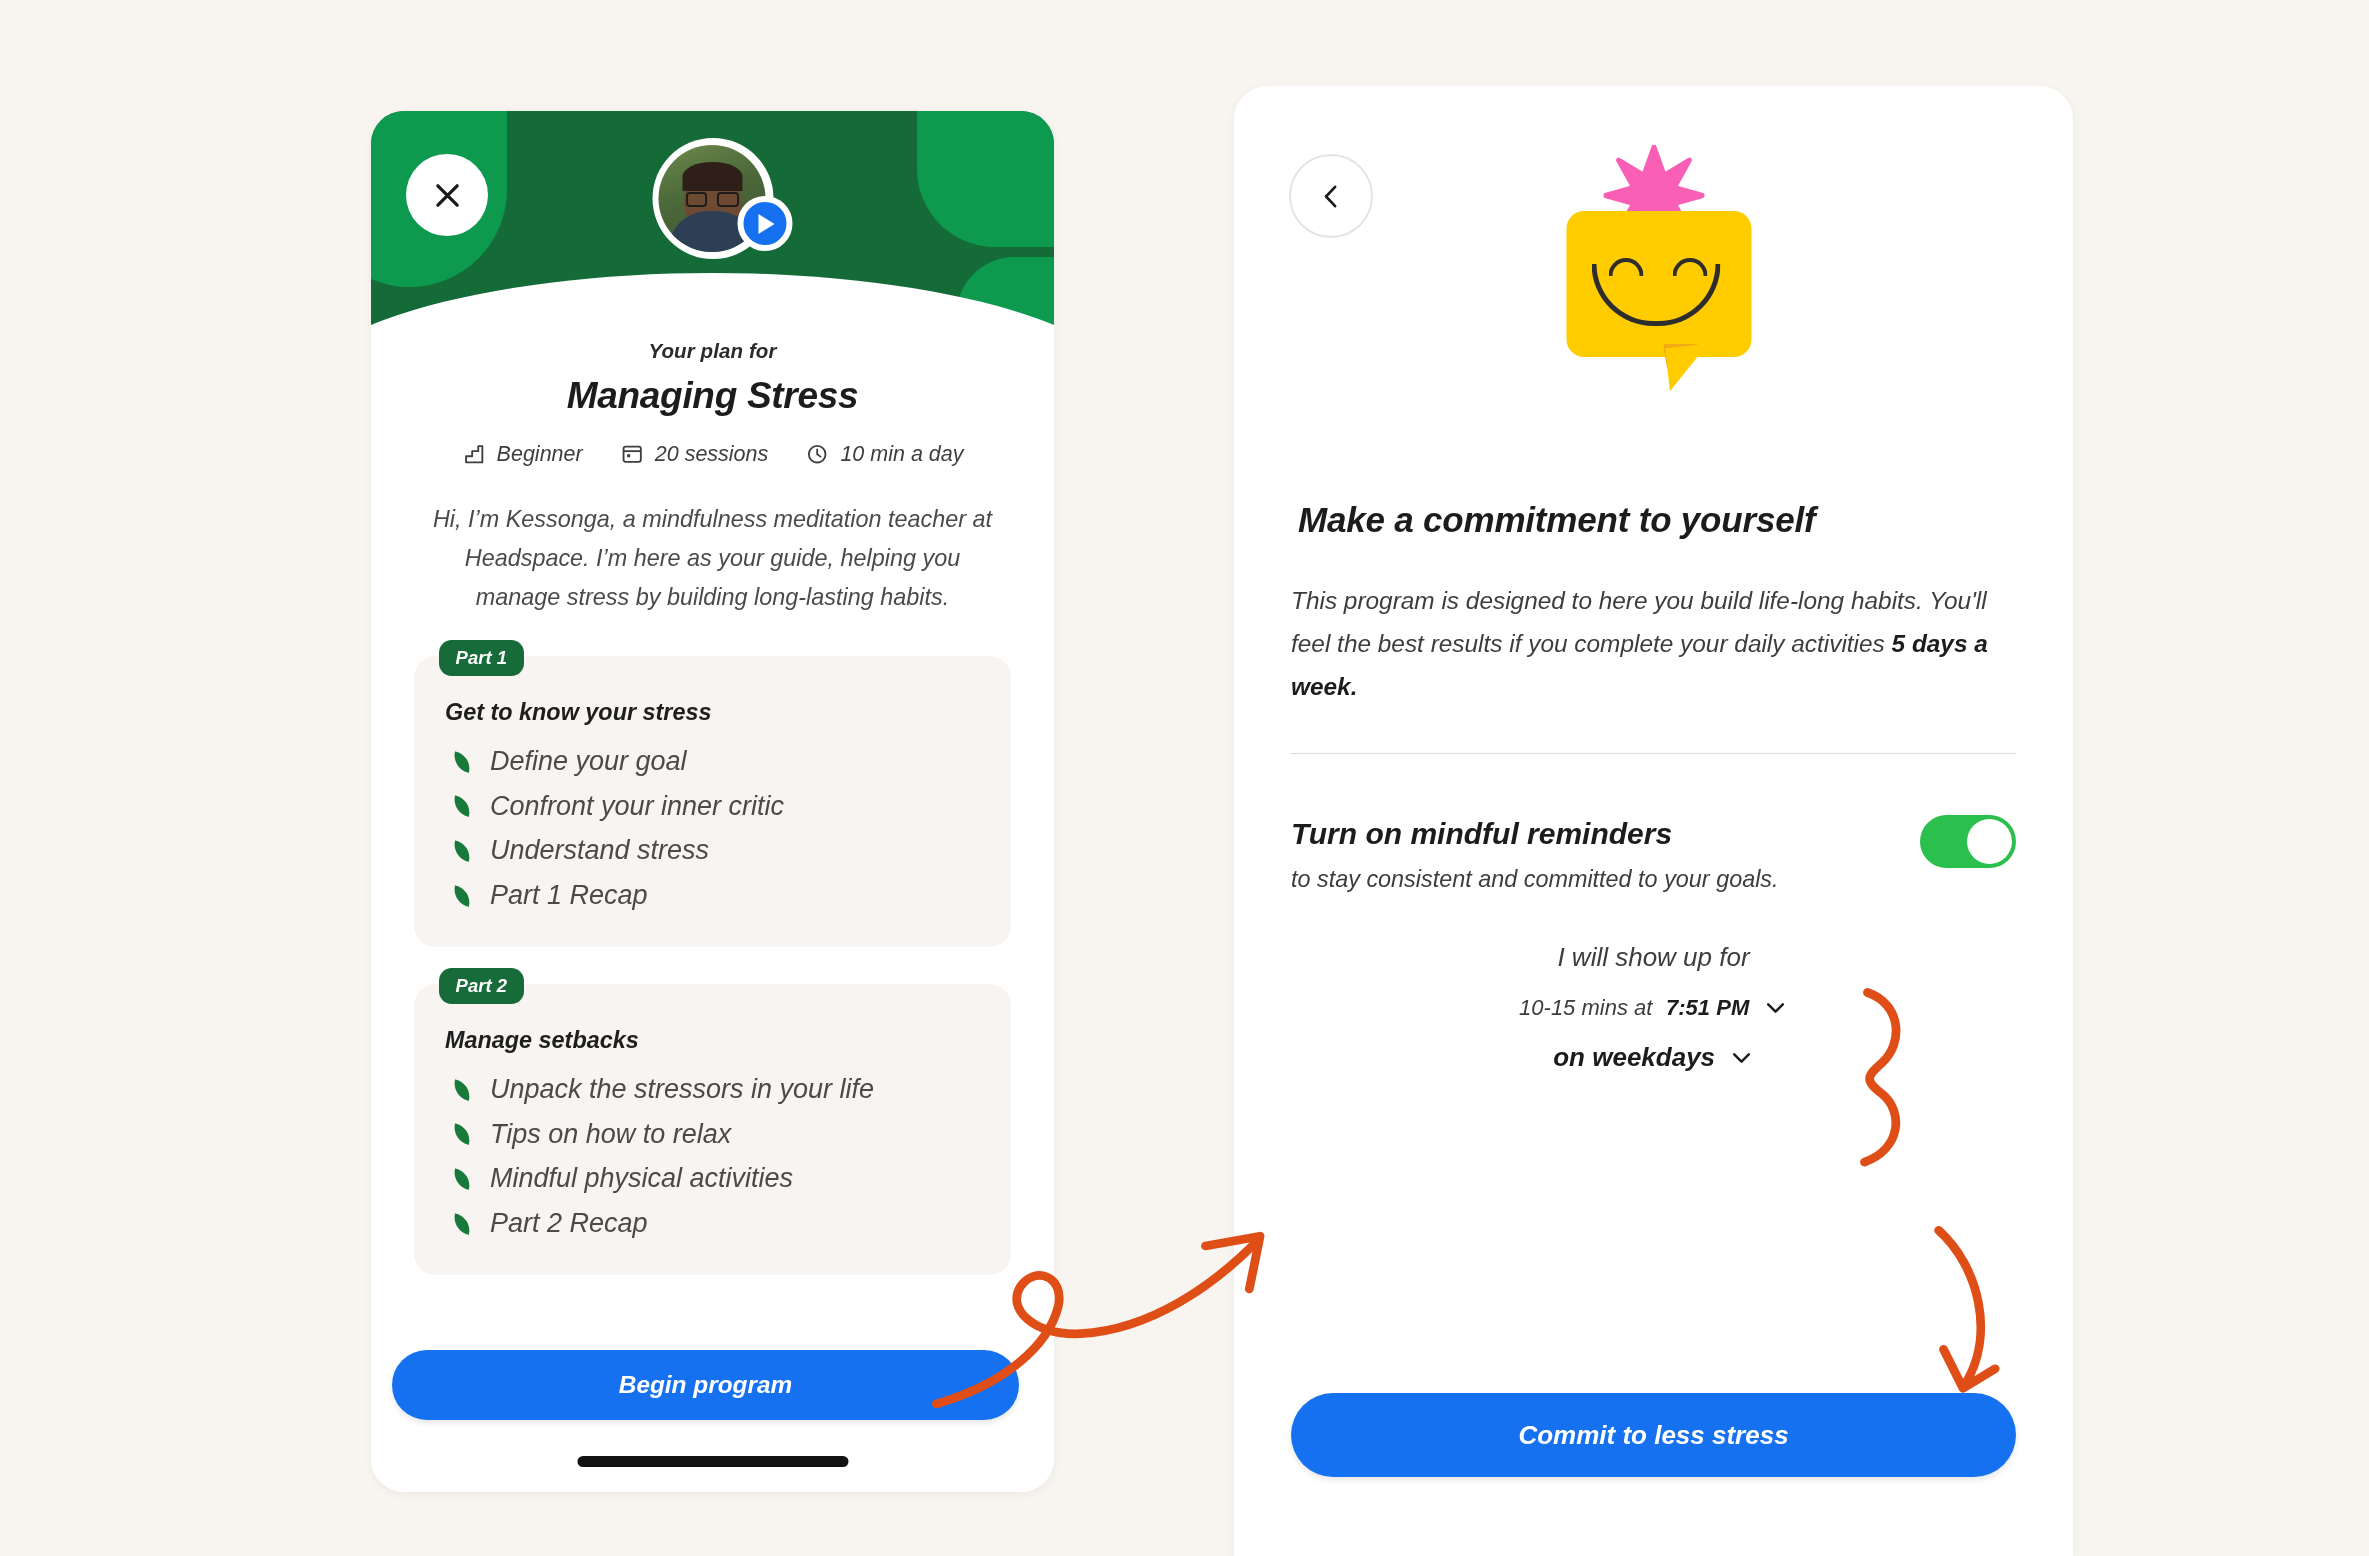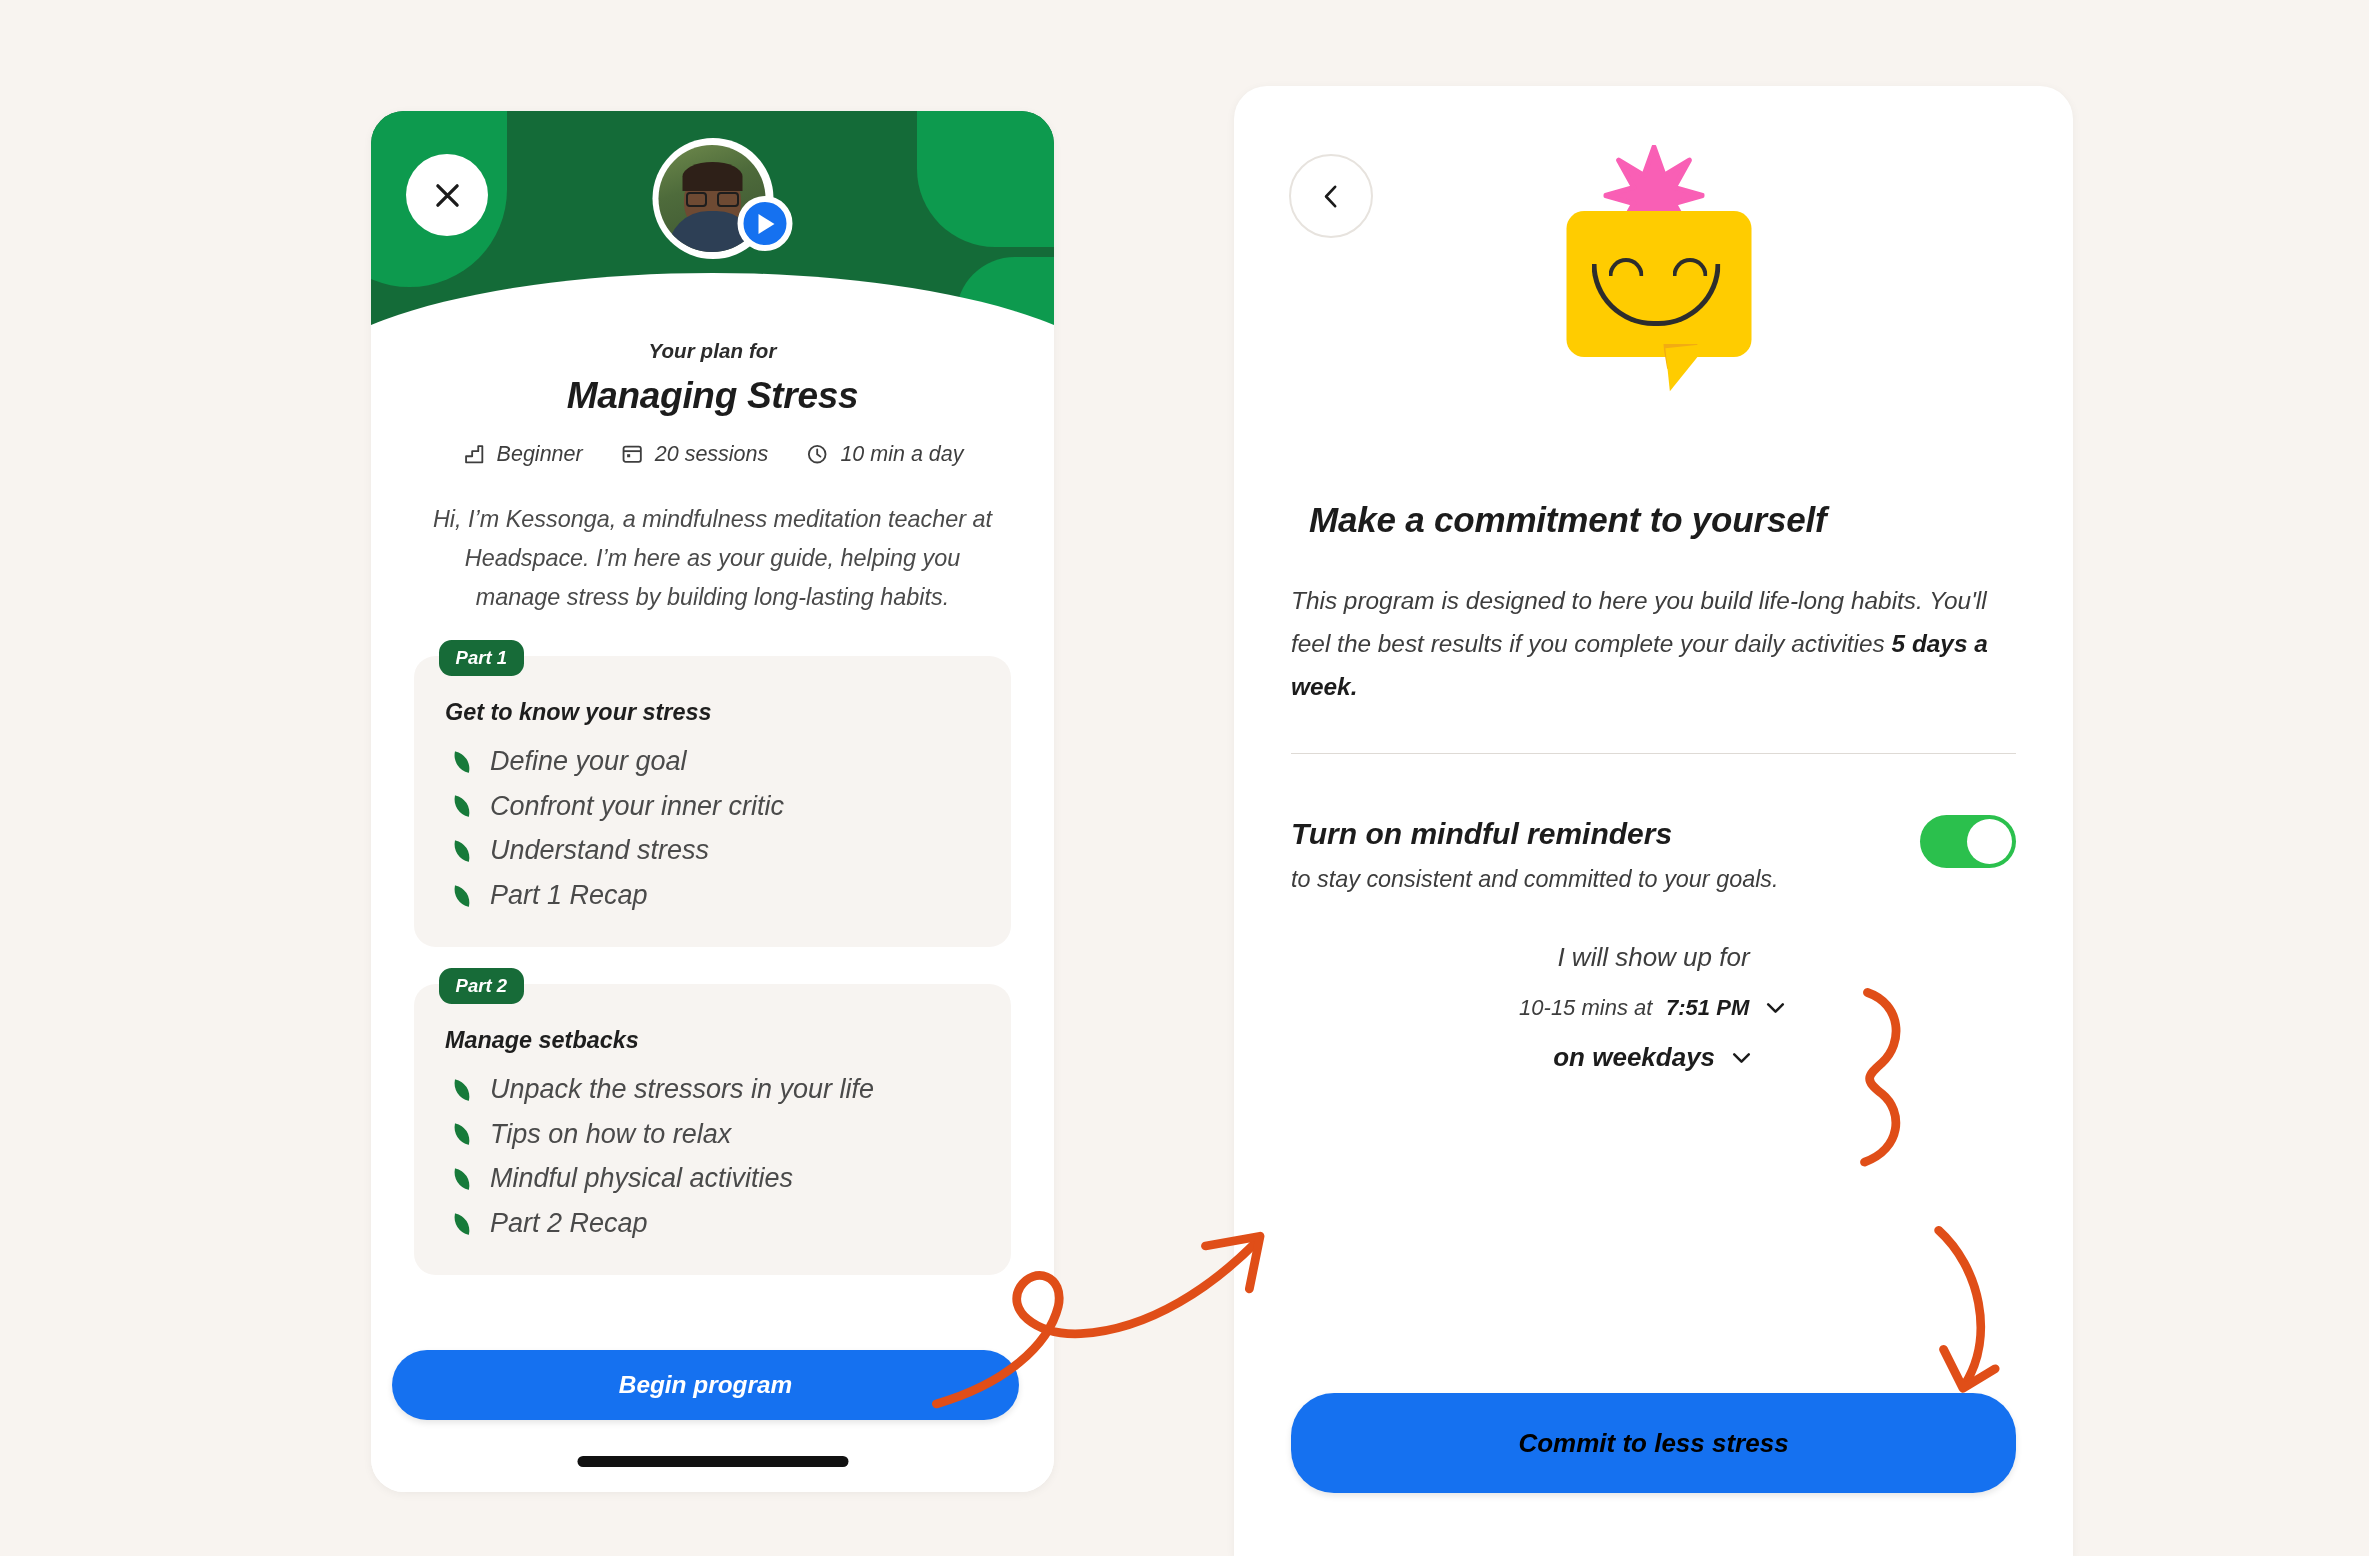--- a/index.html
+++ b/index.html
@@ -182,21 +182,21 @@
   }
   .eyes i:first-child { left: 0; } .eyes i:last-child { right: 0; }
   .smile {
     position: absolute; left: 84px; top: 119px;
     width: 129px; height: 62px;
     border: 5.9px solid #2D2D2D; border-top: none;
     border-radius: 0 0 68px 68px;
   }
 
   .r-heading {
-    position: absolute; left: 75px; top: 414px;
+    position: absolute; left: 64px; top: 414px;
     font-size: 35px; font-weight: 700; color: #1C1C1C; letter-spacing: -0.2px;
   }
   .r-body {
     position: absolute; left: 57px; top: 493px; width: 722px;
     font-size: 24.4px; line-height: 43px; color: #3D3D3D;
   }
   .r-body b { font-weight: 700; color: #1C1C1C; }
   .divider {
     position: absolute; left: 57px; right: 57px; top: 667px;
     height: 1px; background: #DEDAD5;
@@ -220,23 +220,23 @@
   }
 
   .sched { position: absolute; left: 0; right: 0; top: 856px; text-align: center; }
   .sched-l1 { font-size: 26px; color: #3D3D3D; }
   .sched-l2 { font-size: 22px; color: #3D3D3D; margin-top: 21.5px; display:flex; justify-content:center; align-items:center; gap:13.7px;}
   .sched-l3 { font-size: 26px; margin-top: 21.5px; display:flex; justify-content:center; align-items:center; gap:13.7px;}
   .pick { font-weight: 700; color: #1C1C1C; cursor: pointer; }
   .chev { width: 25px; height: 25px; cursor: pointer; }
 
   .commit-btn {
-    position: absolute; left: 57px; right: 57px; top: 1307px; height: 100px;
+    position: absolute; left: 57px; right: 57px; top: 1307px; height: 84px;
     background: #1571F0; border-radius: 43px;
-    color: #000000; font-size: 26px; font-weight: 700;
+    color: #ffffff; font-size: 26px; font-weight: 700;
     display: flex; align-items: center; justify-content: center; cursor: pointer;
     box-shadow: 0 2.9px 6.8px rgba(0,0,0,0.10);
   }
 
   .annot { position: absolute; left: 0; top: 0; width: 2370px; height: 1556px; pointer-events: none; }
 </style>
 </head>
 <body>
 
 <div class="stage">

